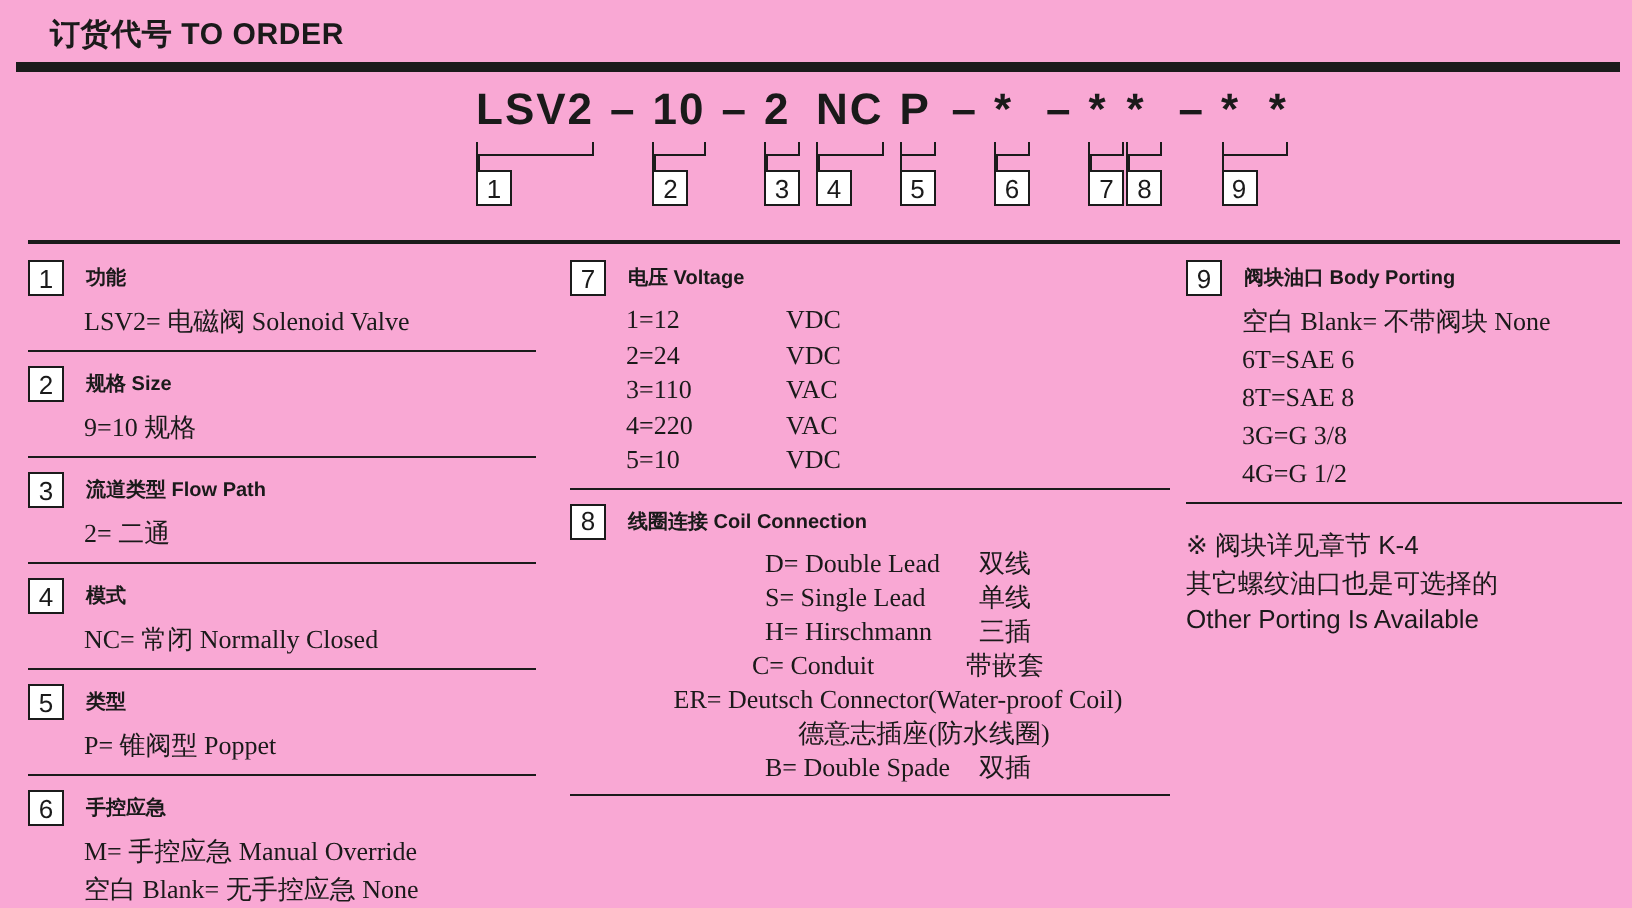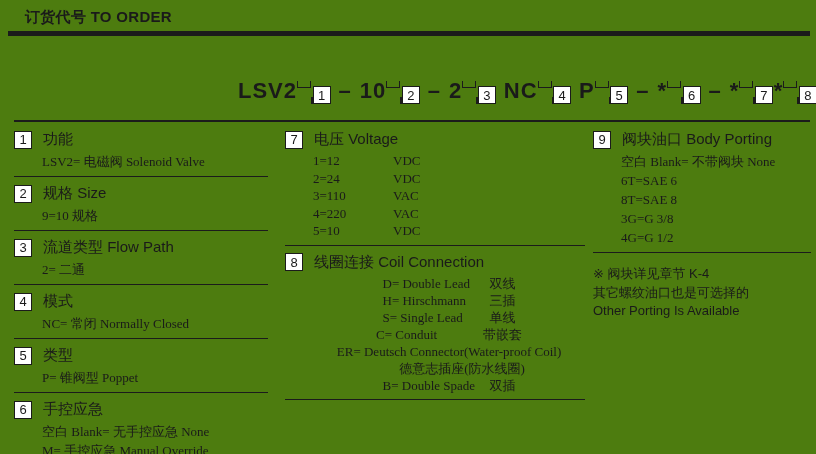--- a/index.html
+++ b/index.html
@@ -1,40 +1,40 @@
 <!DOCTYPE html>
 <html><head>
 <meta charset="utf-8">
 <style>
   html,body{margin:0;padding:0;background:#ffffff;}
   .page{
     position:relative;
     width:816px;height:454px;
-    background:#4d7c0f;
+    background:#f9a8d4;
     font-family:"Liberation Sans","DejaVu Sans",sans-serif;
     color:#1a1a1a;
     overflow:hidden;
   }
   
   .hdr-title{
     position:absolute;left:25px;top:8px;
     font-size:15px;font-weight:bold;letter-spacing:.3px;
   }
   .thick-rule{
     position:absolute;left:8px;top:31px;width:802px;height:5px;background:#1b1b1b;
   }
   .thin-rule{
     position:absolute;left:14px;top:120px;width:796px;height:1.5px;background:#1b1b1b;
   }
   
   .code-row{
     position:absolute;left:238px;top:42px;
     display:flex;align-items:flex-start;gap:8px;
   }
-  .code-unit{display:flex;align-items:flex-end;margin-top:36px;}
+  .code-unit{display:flex;flex-direction:column;align-items:flex-start;}
   .code-text{
     font-size:22px;font-weight:bold;letter-spacing:1px;
     line-height:26px;height:26px;white-space:pre;
   }
   .tight{margin-left:-7px;}
   .bracket{
     align-self:stretch;height:7px;margin-top:3px;
     border-left:1.5px solid #1b1b1b;border-right:1.5px solid #1b1b1b;border-bottom:1.5px solid #1b1b1b;
     box-sizing:border-box;min-width:14px;
   }
@@ -46,21 +46,21 @@
     background:#fff;line-height:1;
   }
   
   .col{position:absolute;top:130px;}
   .col-left{left:14px;width:254px;}
   .col-mid{left:285px;width:300px;}
   .col-right{left:593px;width:218px;}
   .sec{border-bottom:1.5px solid #1b1b1b;padding-bottom:5px;margin-bottom:7px;}
   .sec:last-child{margin-bottom:0;}
   .sec-head{display:flex;align-items:center;gap:11px;margin-bottom:3px;}
-  .sec-title{font-size:15px;font-weight:normal;}
+  .sec-title{font-size:10px;font-weight:bold;}
   .sec-body{margin-left:28px;font-size:13px;font-family:Liberation Serif, serif;}
   .sec-line{line-height:19px;}
   .vrow{display:flex;line-height:17.5px;}
   .vcode{width:80px;}
   .crow{display:flex;line-height:17px;justify-content:center;}
   .cleft{width:107px;flex:0 0 auto;}
   .cleft-long{white-space:nowrap;}
   .crow-indent{margin-left:26px;}
   .note{margin-top:12px;font-size:13px;}
   .note-line{line-height:18.5px;}
@@ -212,22 +212,22 @@
         <div class="sec-line">P= 锥阀型 Poppet</div>
       </div>
     </div>
 
     <div class="sec">
       <div class="sec-head">
         <span class="numbox">6</span>
         <span class="sec-title">手控应急</span>
       </div>
       <div class="sec-body">
+        <div class="sec-line">M= 手控应急 Manual Override</div>
         <div class="sec-line">空白 Blank= 无手控应急 None</div>
-        <div class="sec-line">M= 手控应急 Manual Override</div>
       </div>
     </div>
 
   </div>
 
   <div class="col col-mid">
 
     <div class="sec">
       <div class="sec-head">
         <span class="numbox">7</span>
@@ -261,26 +261,26 @@
       <div class="sec-head">
         <span class="numbox">8</span>
         <span class="sec-title">线圈连接 Coil Connection</span>
       </div>
       <div class="sec-body">
         <div class="crow">
             <span class="cleft">D= Double Lead</span>
             <span class="cright">双线</span>
           </div>
         <div class="crow">
+            <span class="cleft">S= Single Lead</span>
+            <span class="cright">单线</span>
+          </div>
+        <div class="crow">
             <span class="cleft">H= Hirschmann</span>
             <span class="cright">三插</span>
-          </div>
-        <div class="crow">
-            <span class="cleft">S= Single Lead</span>
-            <span class="cright">单线</span>
           </div>
         <div class="crow">
             <span class="cleft">C= Conduit</span>
             <span class="cright">带嵌套</span>
           </div>
         <div class="crow">
             <span class="cleft-long">ER= Deutsch Connector(Water-proof Coil)</span>
           </div>
         <div class="crow crow-indent">
             <span>德意志插座(防水线圈)</span>

